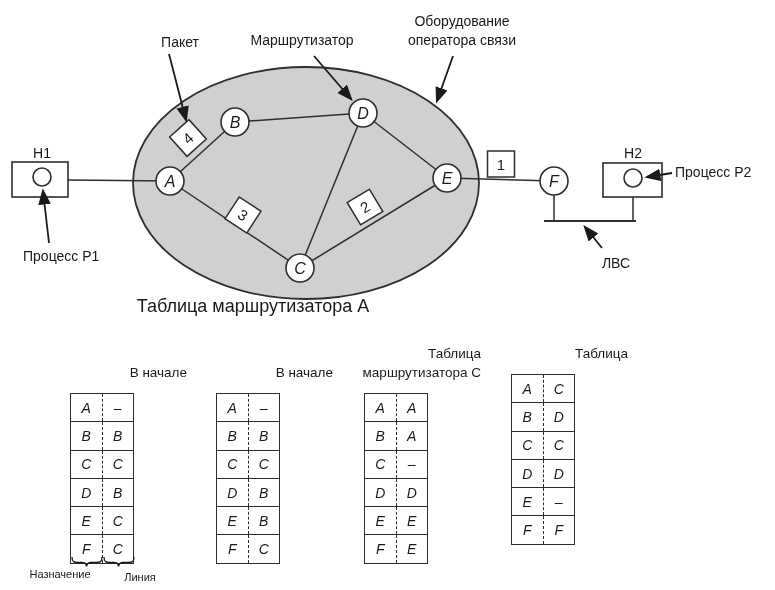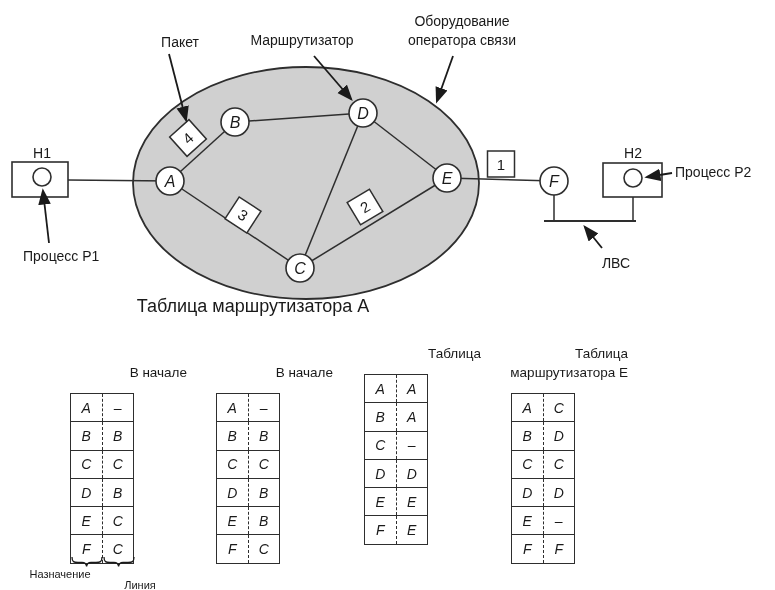--- a/index.html
+++ b/index.html
@@ -22,21 +22,21 @@
   .trow{display:flex;height:27.3px;border-top:1.5px solid #2e2e2e;}
   .trow:first-child{border-top:none;}
   .tcell{
     flex:1;display:flex;align-items:center;justify-content:center;
     font-size:14px;font-style:italic;
   }
   .tcell.c2{border-left:1.5px dashed #2e2e2e;}
   #braces{position:absolute;left:68px;top:556px;}
   .foot-lbl{position:absolute;font-size:11px;text-align:center;white-space:nowrap;}
   #dest-lbl{left:8px;top:568px;width:104px;}
-  #line-lbl{left:113px;top:571px;width:54px;margin-top:8px;}
+  #line-lbl{left:113px;top:571px;width:54px;}
 </style>
 </head>
 <body>
 
 <div id="stage">
 
   <svg id="diagram" width="775" height="310" viewBox="0 0 775 310">
     <defs>
       <marker id="ah" markerWidth="10" markerHeight="8" refX="7.5" refY="3.5" orient="auto">
         <path d="M0,0 L9,3.5 L0,7 Z" fill="#1a1a1a"></path>
@@ -192,20 +192,21 @@
           <span class="tcell c2">B</span>
         </div>
         <div class="trow">
           <span class="tcell">F</span>
           <span class="tcell c2">C</span>
         </div>
       </div>
   </div>
   <div class="rtable" style="left:311px">
     <div class="rtitle">Таблица</div>
+    <div class="rtitle">маршрутизатора C</div>
     <div class="grid">
         <div class="trow">
           <span class="tcell">A</span>
           <span class="tcell c2">A</span>
         </div>
         <div class="trow">
           <span class="tcell">B</span>
           <span class="tcell c2">A</span>
         </div>
         <div class="trow">
@@ -221,21 +222,20 @@
           <span class="tcell c2">E</span>
         </div>
         <div class="trow">
           <span class="tcell">F</span>
           <span class="tcell c2">E</span>
         </div>
       </div>
   </div>
   <div class="rtable" style="left:458px">
     <div class="rtitle">Таблица</div>
-    <div class="rtitle">маршрутизатора E</div>
     <div class="grid">
         <div class="trow">
           <span class="tcell">A</span>
           <span class="tcell c2">C</span>
         </div>
         <div class="trow">
           <span class="tcell">B</span>
           <span class="tcell c2">D</span>
         </div>
         <div class="trow">

